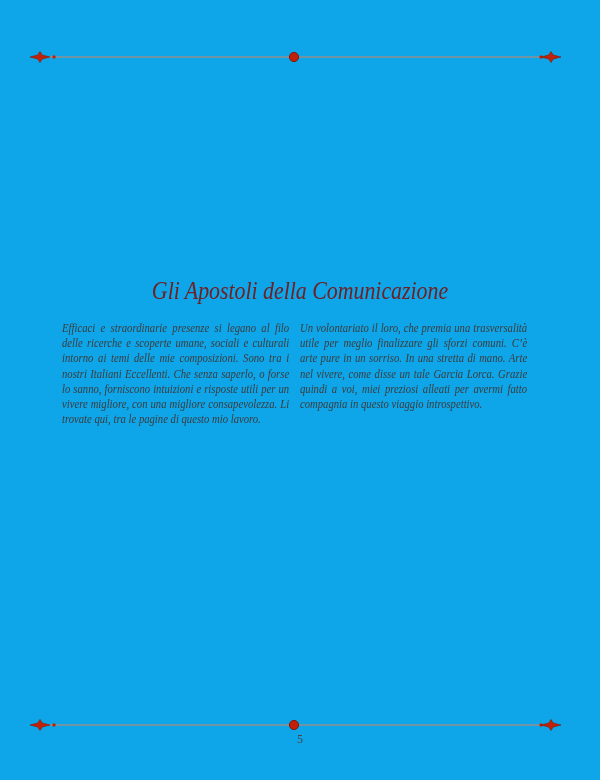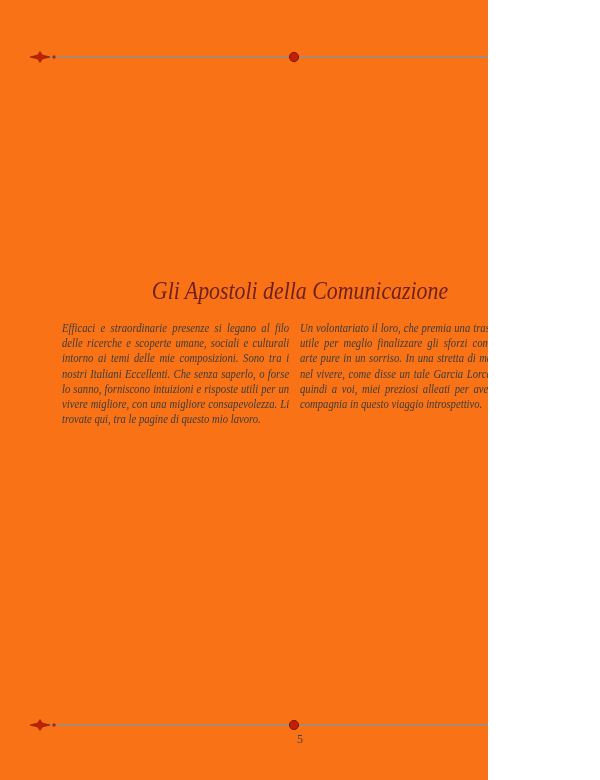--- a/index.html
+++ b/index.html
@@ -1,20 +1,20 @@
 <!DOCTYPE html>
 <html lang="it"><head>
 <meta charset="utf-8">
 <style>
   html, body { margin: 0; padding: 0; background: #ffffff; }
   .page {
     position: relative;
-    width: 488px;
+    width: 600px;
     height: 780px;
-    background: #f97316;
+    background: #0ea5e9;
     overflow: hidden;
     font-family: "Liberation Serif", serif;
   }
   .rule {
     position: absolute;
     left: 0;
     width: 600px;
     height: 16px;
   }
   .rule.top { top: 49px; }

